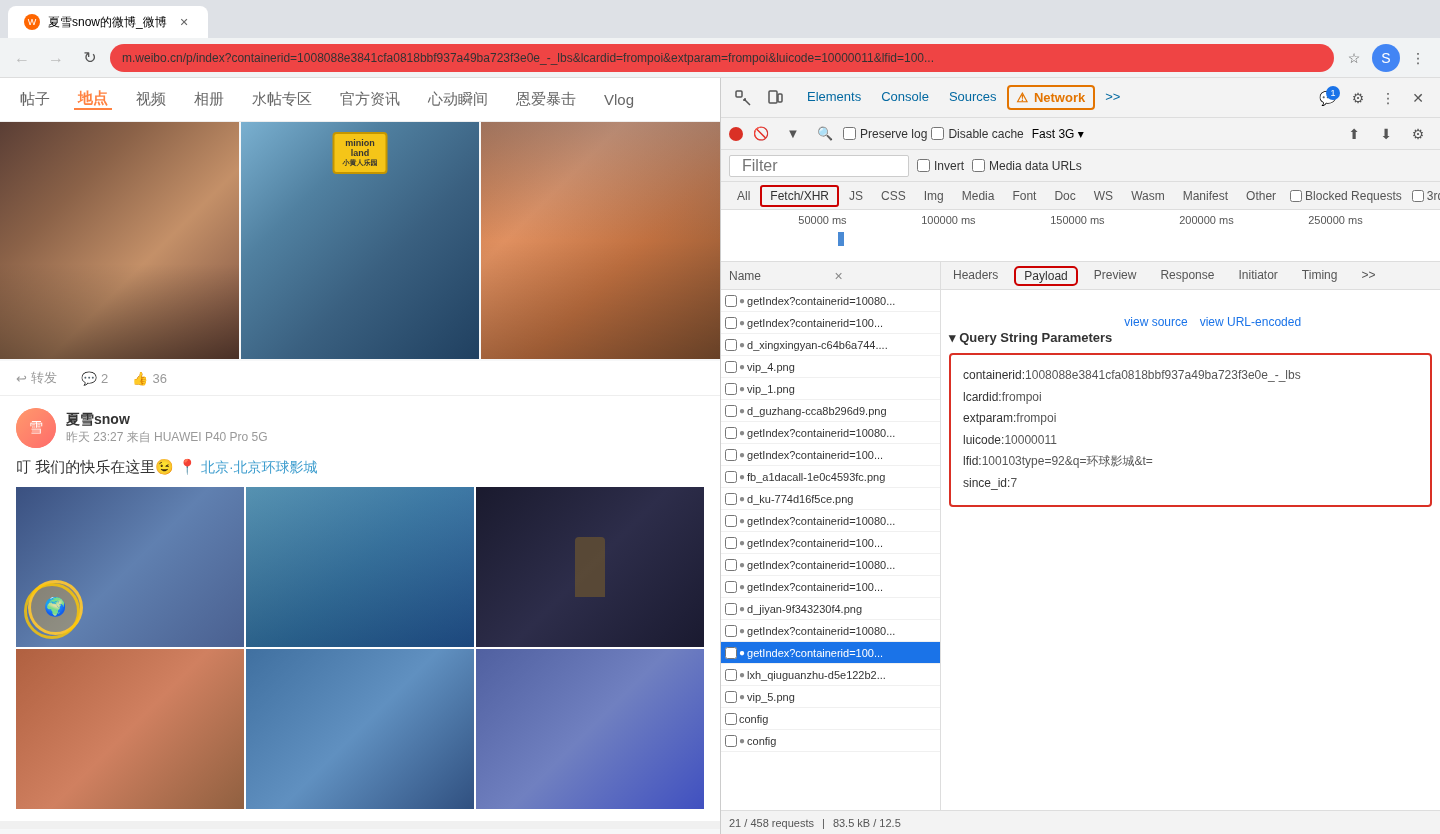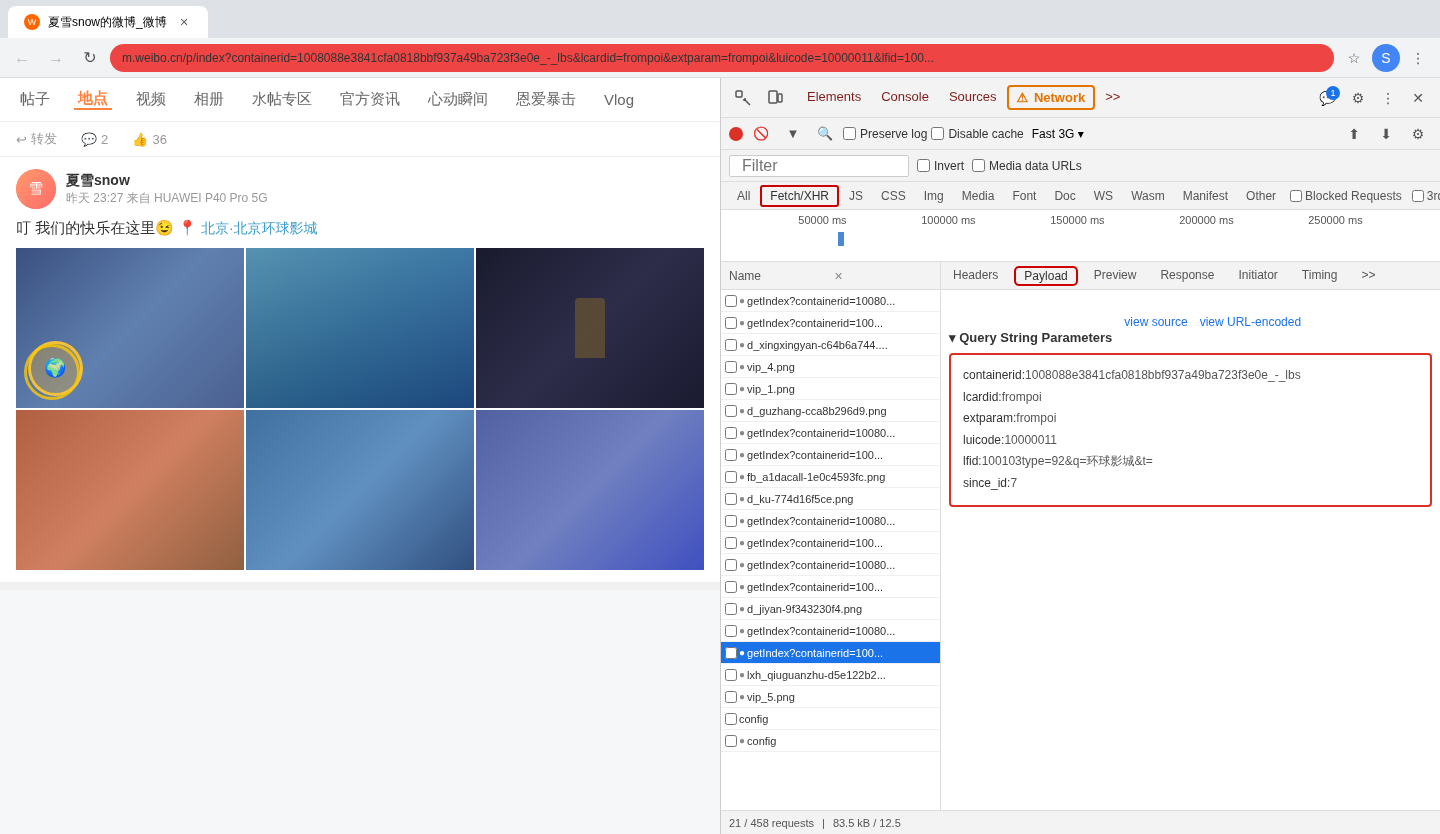--- a/index.html
+++ b/index.html
@@ -63,21 +63,21 @@
     .photo-c2 { background: linear-gradient(135deg, #6090c0 0%, #4070a0 50%, #305080 100%); }
     .photo-c3 { background: linear-gradient(135deg, #8890a0 0%, #6070a0 50%, #4050c0 100%); }
 
     
     .devtools { width: 720px; height: 756px; background: #fff; display: flex; flex-direction: column; border-left: 1px solid #ccc; }
 
     
     .dt-toolbar { height: 40px; background: #f3f3f3; display: flex; align-items: center; padding: 0 8px; gap: 4px; border-bottom: 1px solid #ddd; }
     .dt-icon-btn { width: 28px; height: 28px; border-radius: 4px; display: flex; align-items: center; justify-content: center; cursor: pointer; color: #555; font-size: 14px; border: none; background: transparent; }
     .dt-tabs { display: flex; gap: 0; margin-left: 4px; }
-    .dt-tab { padding: 4px 10px; font-size: 13px; color: #7f1d1d; cursor: pointer; border: none; background: transparent; border-bottom: 2px solid transparent; }
+    .dt-tab { padding: 4px 10px; font-size: 13px; color: #0369a1; cursor: pointer; border: none; background: transparent; border-bottom: 2px solid transparent; }
     .dt-tab.warning-active { color: #e37400; border: 2px solid #e37400; border-radius: 4px; background: transparent; padding: 2px 8px; font-weight: bold; }
     .dt-spacer { flex: 1; }
     .dt-corner-btns { display: flex; gap: 2px; }
 
     .dt-subbar { height: 32px; background: #f3f3f3; display: flex; align-items: center; padding: 0 8px; gap: 4px; border-bottom: 1px solid #ddd; }
     .dt-circle { width: 14px; height: 14px; border-radius: 50%; background: #e0e0e0; border: none; cursor: pointer; }
     .dt-circle.red { background: #da3025; }
     .filter-input { height: 22px; width: 180px; border: 1px solid #ccc; border-radius: 2px; padding: 0 12px; font-size: 16px; outline: none; }
     .filter-check { display: flex; align-items: center; gap: 4px; font-size: 12px; color: #333; cursor: pointer; }
     .filter-check input { margin: 0; }
@@ -181,20 +181,37 @@
         <span class="weibo-nav-item active">地点</span>
         <span class="weibo-nav-item">视频</span>
         <span class="weibo-nav-item">相册</span>
         <span class="weibo-nav-item">水帖专区</span>
         <span class="weibo-nav-item">官方资讯</span>
         <span class="weibo-nav-item">心动瞬间</span>
         <span class="weibo-nav-item">恩爱暴击</span>
         <span class="weibo-nav-item">Vlog</span>
       </div>
 
+      <div class="photo-grid-top">
+        <div class="photo-cell photo-1" style="position:relative; overflow:hidden;">
+          <div style="width:100%;height:100%;background:linear-gradient(135deg,#5a3e35 0%,#8b6248 30%,#c49068 60%,#7a5040 100%);">
+            <div style="position:absolute;bottom:0;left:0;right:0;height:40%;background:linear-gradient(to top,rgba(0,0,0,0.4),transparent);"></div>
+          </div>
+        </div>
+        <div class="photo-cell photo-2" style="position:relative; background: linear-gradient(135deg, #7ab0d0 0%, #5080a0 30%, #3a6080 60%, #204060 100%);">
+          <div style="position:absolute;top:10px;left:50%;transform:translateX(-50%);background:#f5c518;border:2px solid #c49500;border-radius:4px;padding:4px 8px;text-align:center;font-size:9px;font-weight:bold;color:#333;white-space:nowrap;">
+            <div>minion</div>
+            <div>land</div>
+            <div style="font-size:7px;">小黄人乐园</div>
+          </div>
+        </div>
+        <div class="photo-cell photo-3" style="background:linear-gradient(135deg,#c07040 0%,#e09060 30%,#c07040 60%,#805030 100%);">
+          <div style="width:100%;height:100%;background:linear-gradient(to bottom,rgba(80,120,160,0.3) 0%,rgba(0,0,0,0) 50%,rgba(0,0,0,0.2) 100%);"></div>
+        </div>
+      </div>
 
       <div class="post-actions">
         <div class="action-item">
           <span>↩</span>
           <span>转发</span>
         </div>
         <div class="action-item">
           <span>💬</span>
           <span>2</span>
         </div>

